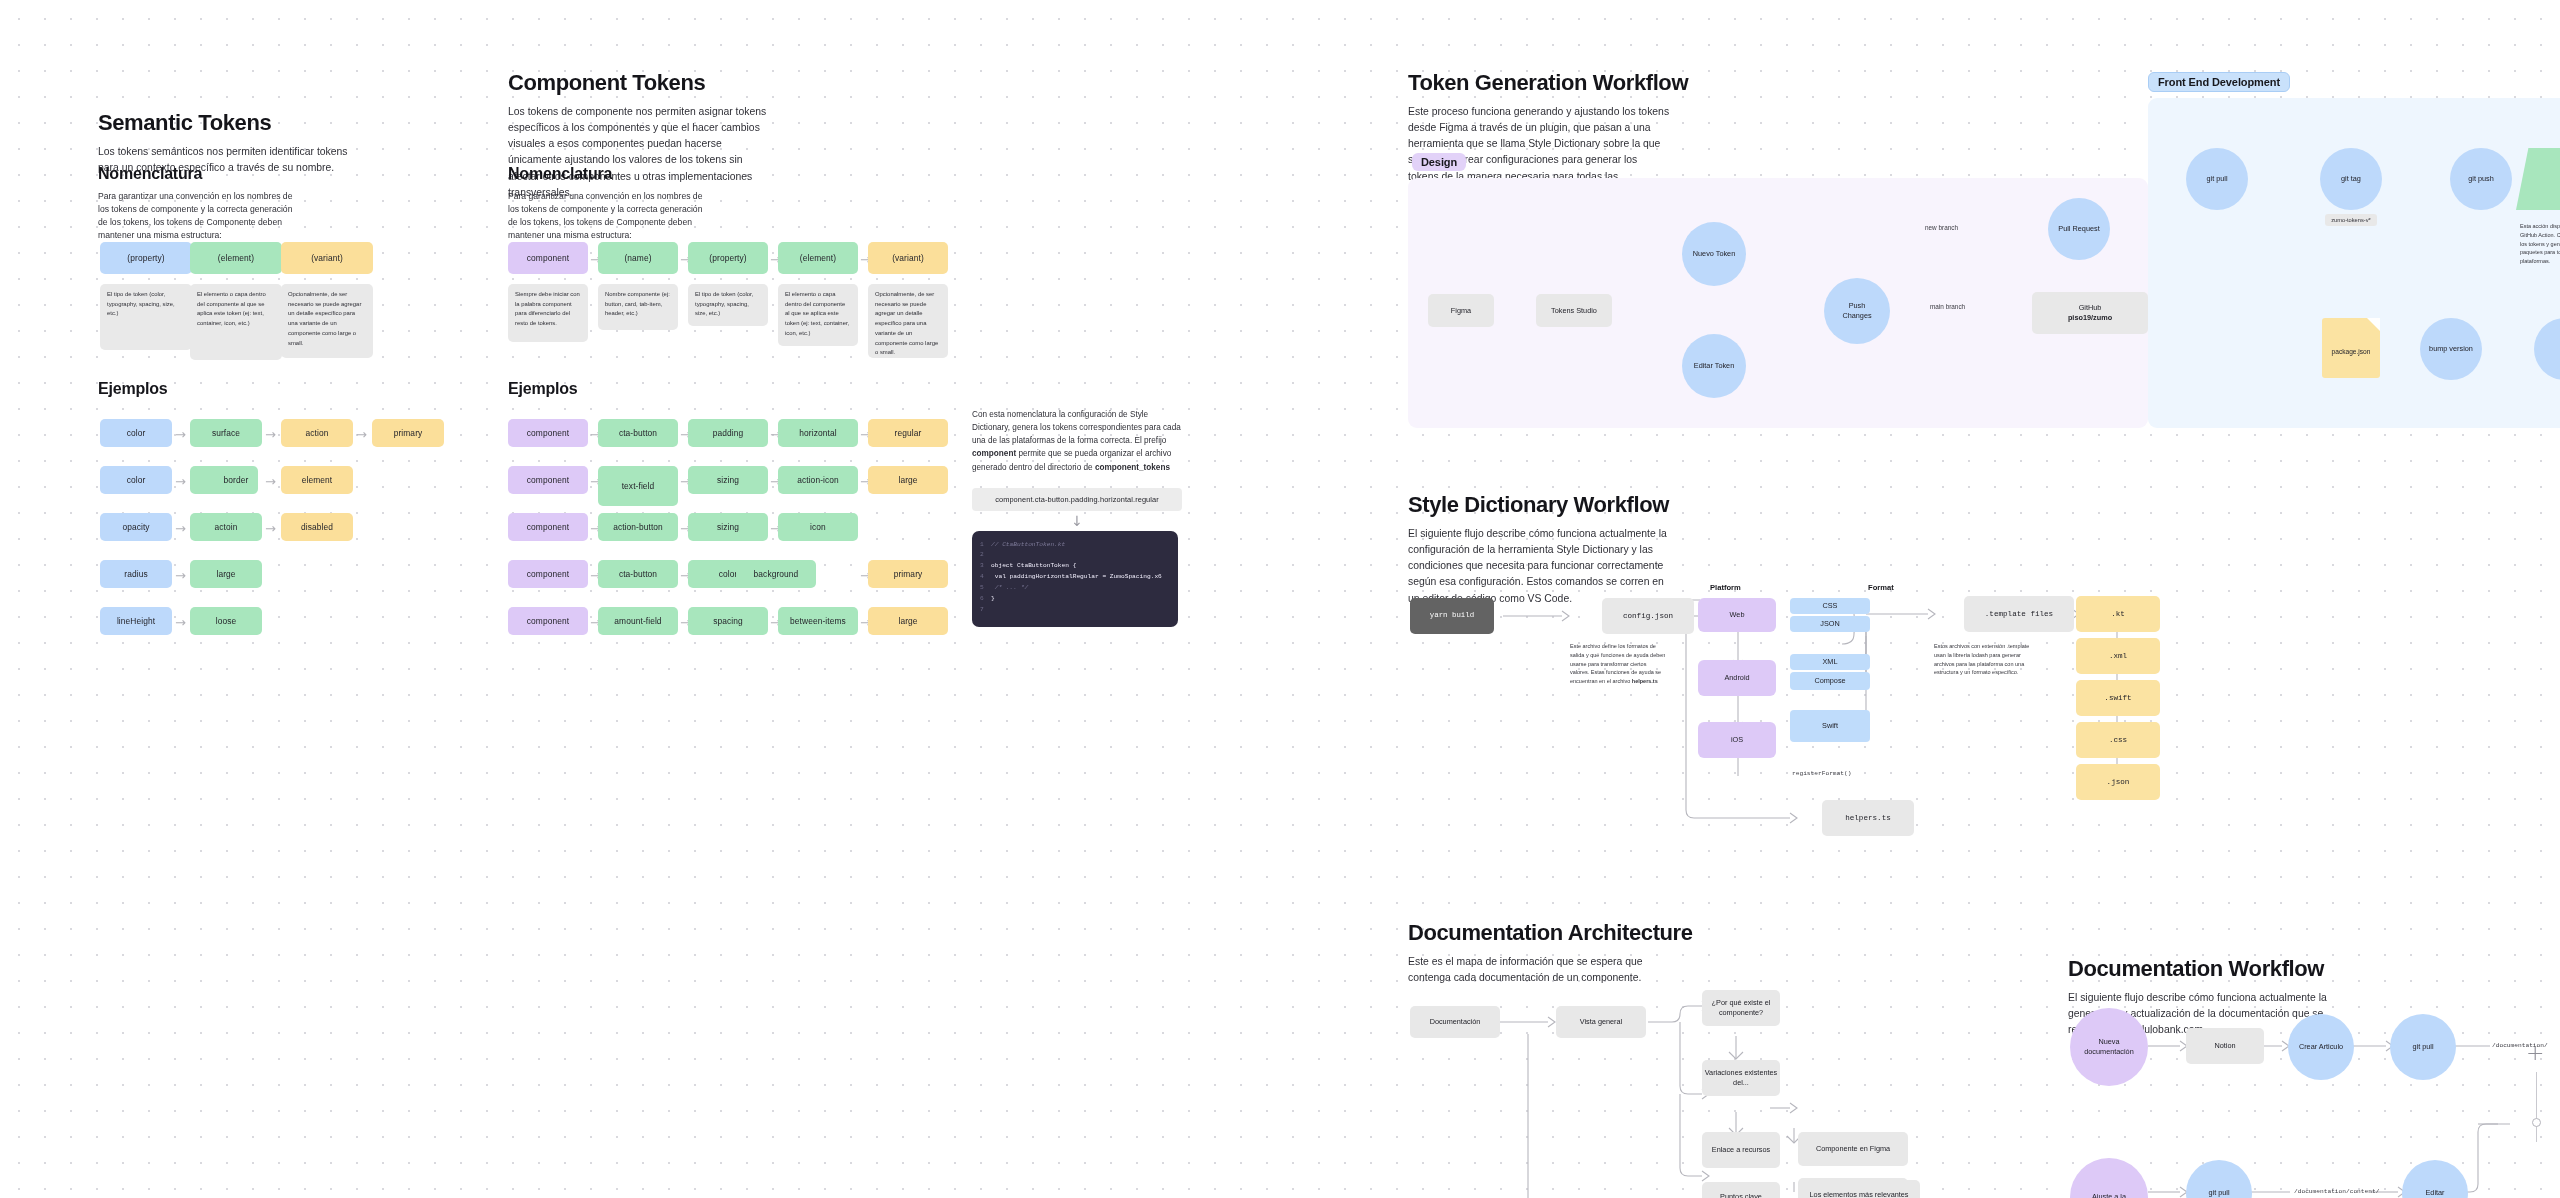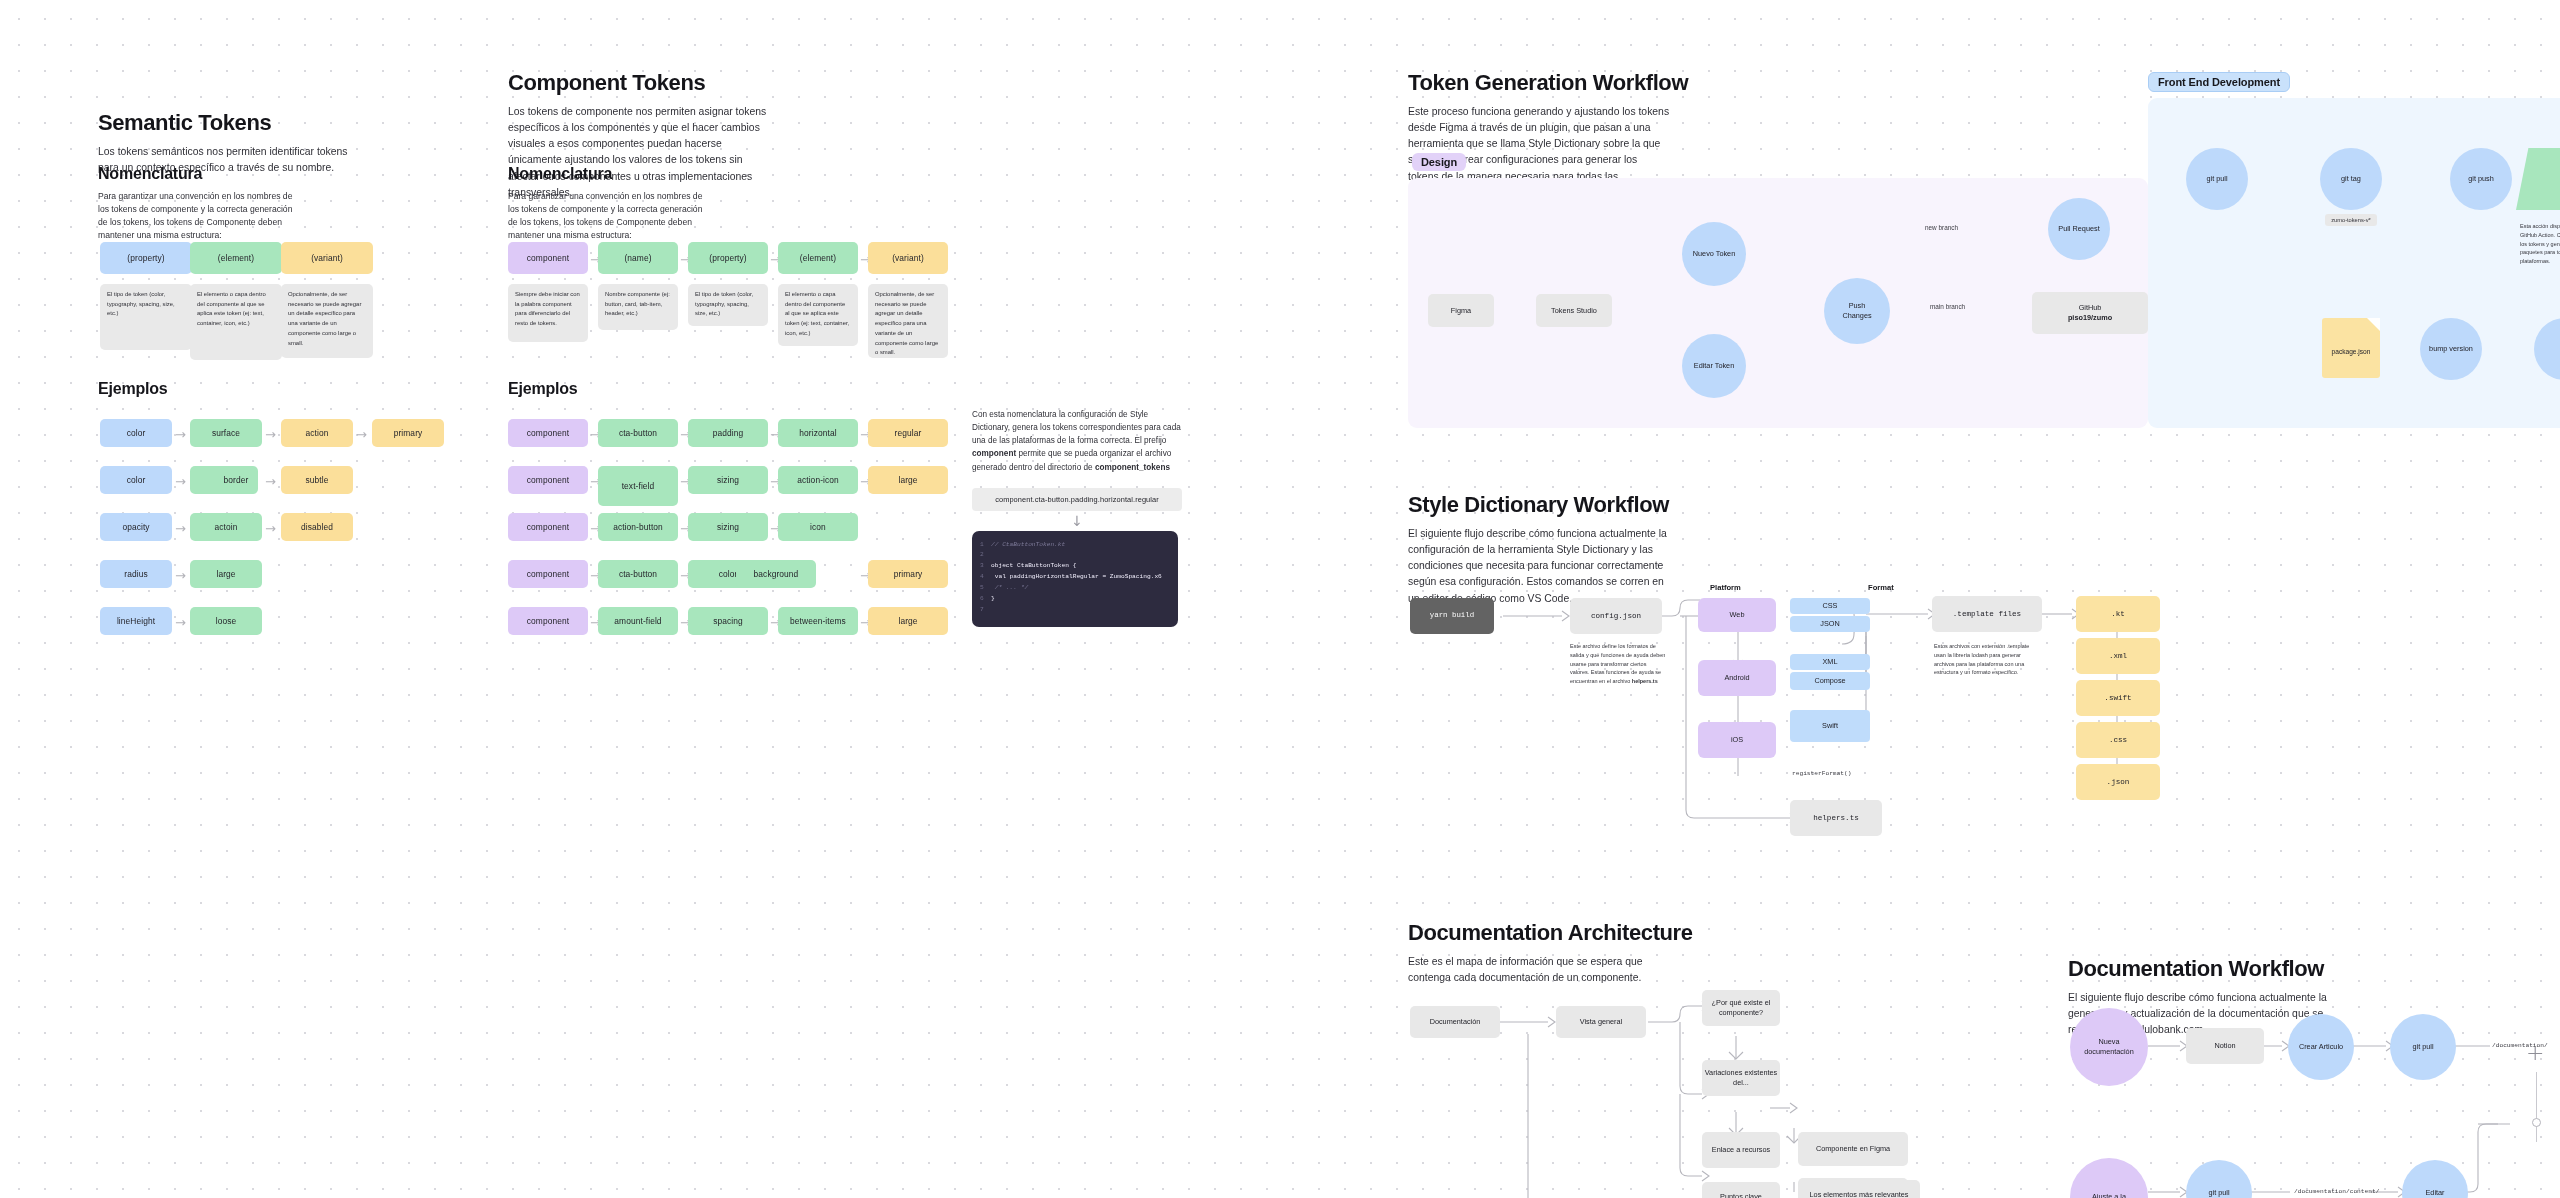--- a/index.html
+++ b/index.html
@@ -74,21 +74,21 @@
 
   
   .node{
     position:absolute; display:flex; align-items:center; justify-content:center;
     text-align:center; font-size:7.3px; color:#23232a; line-height:1.35; padding:2px;
   }
   .node.rect{ background:#e8e8e8; border-radius:5px; }
   .node.rect-dark{ background:#636363; color:#fff; border-radius:5px;
     font-family:"Liberation Mono", monospace; font-size:7.4px;}
   .node.rect-mono{ background:#e8e8e8; border-radius:5px;
-    font-family:"Liberation Mono", monospace; font-size:7.6px;}
+    font-family:"Liberation Mono", monospace; font-size:7.6px;margin-left:32px;}
   .node.circle{ background:#bdd9fb; border-radius:50%; }
   .node.circle-purple{ background:#ddc9f7; border-radius:50%; }
   .node.purple{ background:#ddc9f7; border-radius:6px; }
   .node.lblue{ background:#bfdcfb; border-radius:4px; }
   .node.yellow{ background:#fbe3a2; border-radius:5px;
     font-family:"Liberation Mono", monospace; font-size:7.6px;}
   .node.green-tri{ background:#a8e6bd; }
   .node.file{
     background:#fbe3a2; border-radius:3px; position:relative; font-size:6.6px;
   }
@@ -256,21 +256,21 @@
       <div class="arrow" style="left: 175px; top: 428px;">→</div>
       <div class="chip green" style="left: 190px; top: 419px; width: 72px; height: 28px;">surface</div>
       <div class="arrow" style="left: 265px; top: 428px;">→</div>
       <div class="chip yellow" style="left: 281px; top: 419px; width: 72px; height: 28px;">action</div>
       <div class="arrow" style="left: 356px; top: 428px;">→</div>
       <div class="chip yellow" style="left: 372px; top: 419px; width: 72px; height: 28px;">primary</div>
       <div class="chip blue" style="left: 100px; top: 466px; width: 72px; height: 28px;">color</div>
       <div class="arrow" style="left: 175px; top: 475px;">→</div>
       <div class="chip green" style="left: 190px; top: 466px; width: 68px; height: 28px; padding-left: 28px;">border</div>
       <div class="arrow" style="left: 265px; top: 475px;">→</div>
-      <div class="chip yellow" style="left: 281px; top: 466px; width: 72px; height: 28px;">subtle</div>
+      <div class="chip yellow" style="left: 281px; top: 466px; width: 72px; height: 28px;">element</div>
       <div class="chip blue" style="left: 100px; top: 513px; width: 72px; height: 28px;">opacity</div>
       <div class="arrow" style="left: 175px; top: 522px;">→</div>
       <div class="chip green" style="left: 190px; top: 513px; width: 72px; height: 28px;">actoin</div>
       <div class="arrow" style="left: 265px; top: 522px;">→</div>
       <div class="chip yellow" style="left: 281px; top: 513px; width: 72px; height: 28px;">disabled</div>
       <div class="chip blue" style="left: 100px; top: 560px; width: 72px; height: 28px;">radius</div>
       <div class="arrow" style="left: 175px; top: 569px;">→</div>
       <div class="chip green" style="left: 190px; top: 560px; width: 72px; height: 28px;">large</div>
       <div class="chip blue" style="left: 100px; top: 607px; width: 72px; height: 28px;">lineHeight</div>
       <div class="arrow" style="left: 175px; top: 616px;">→</div>

